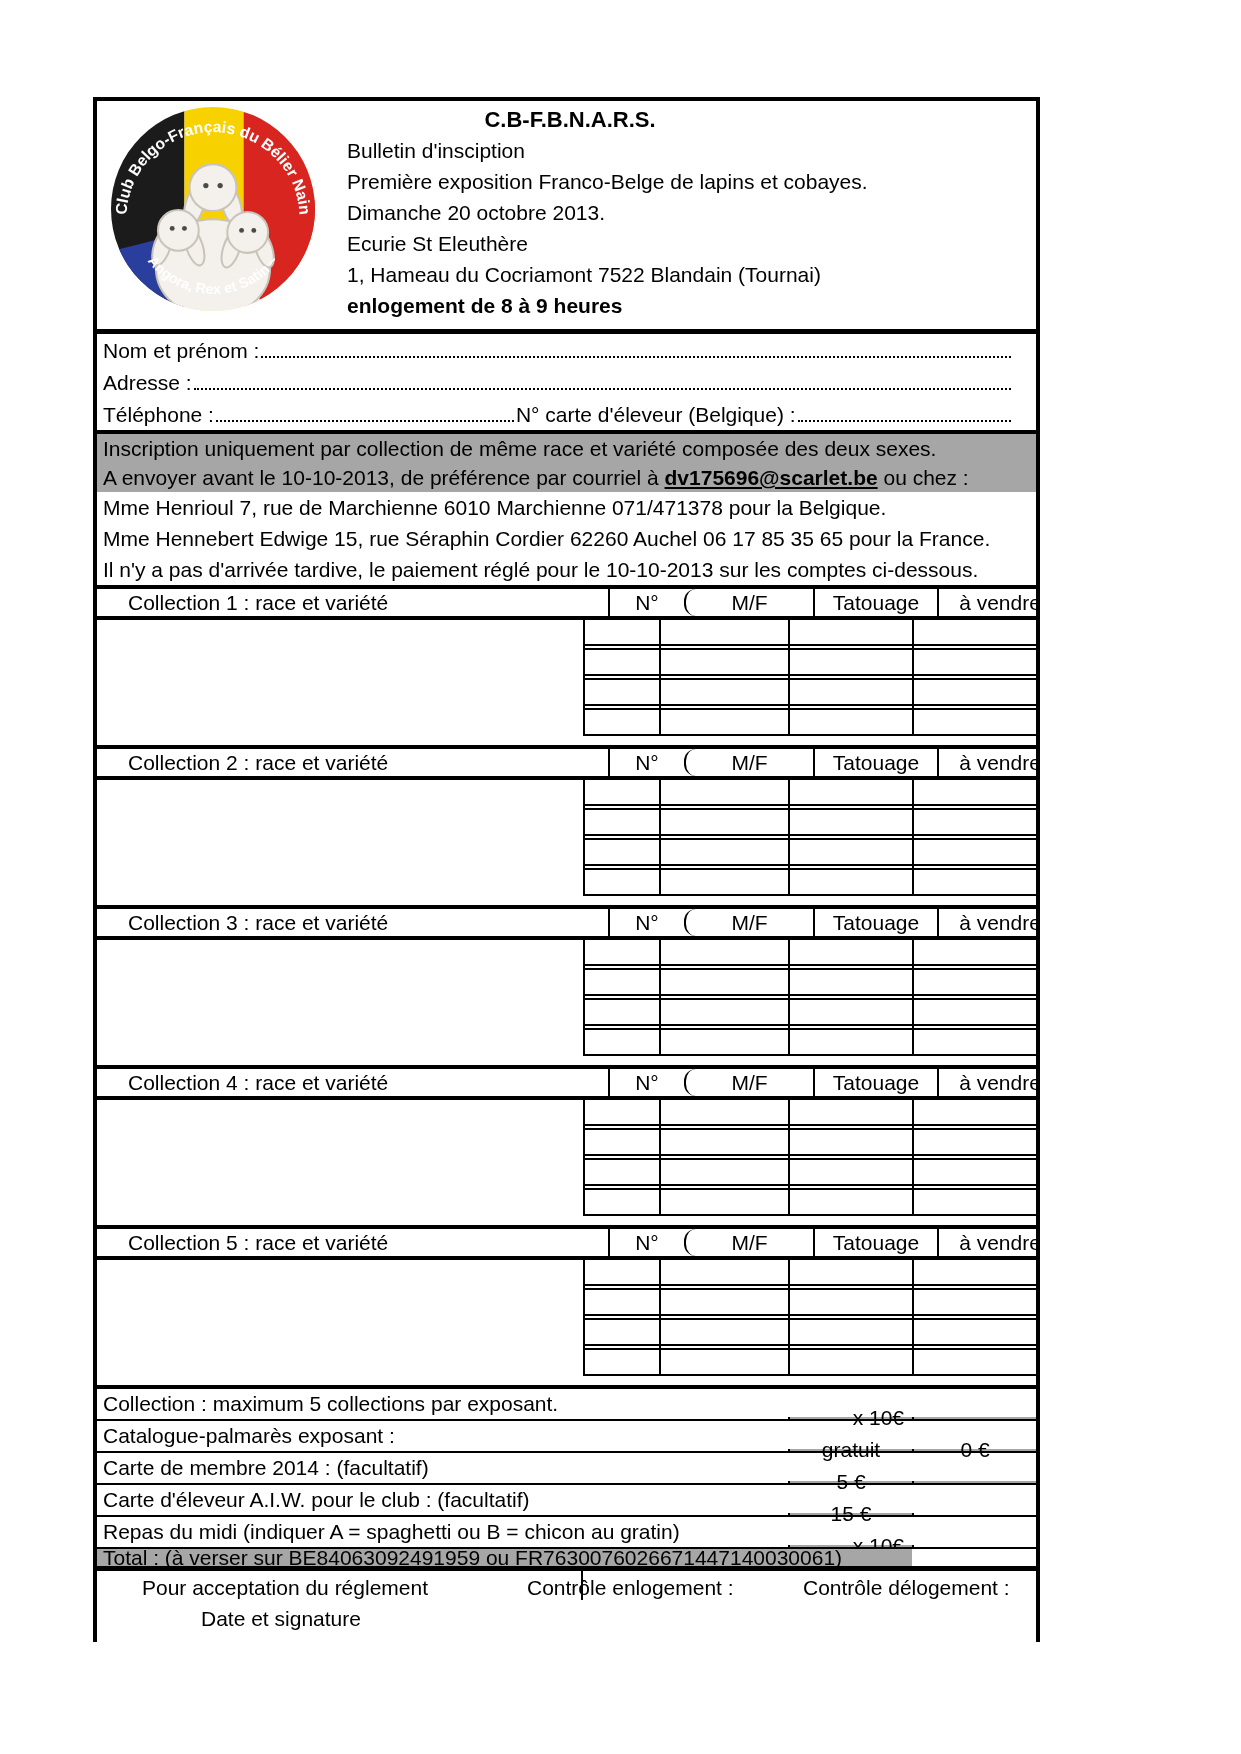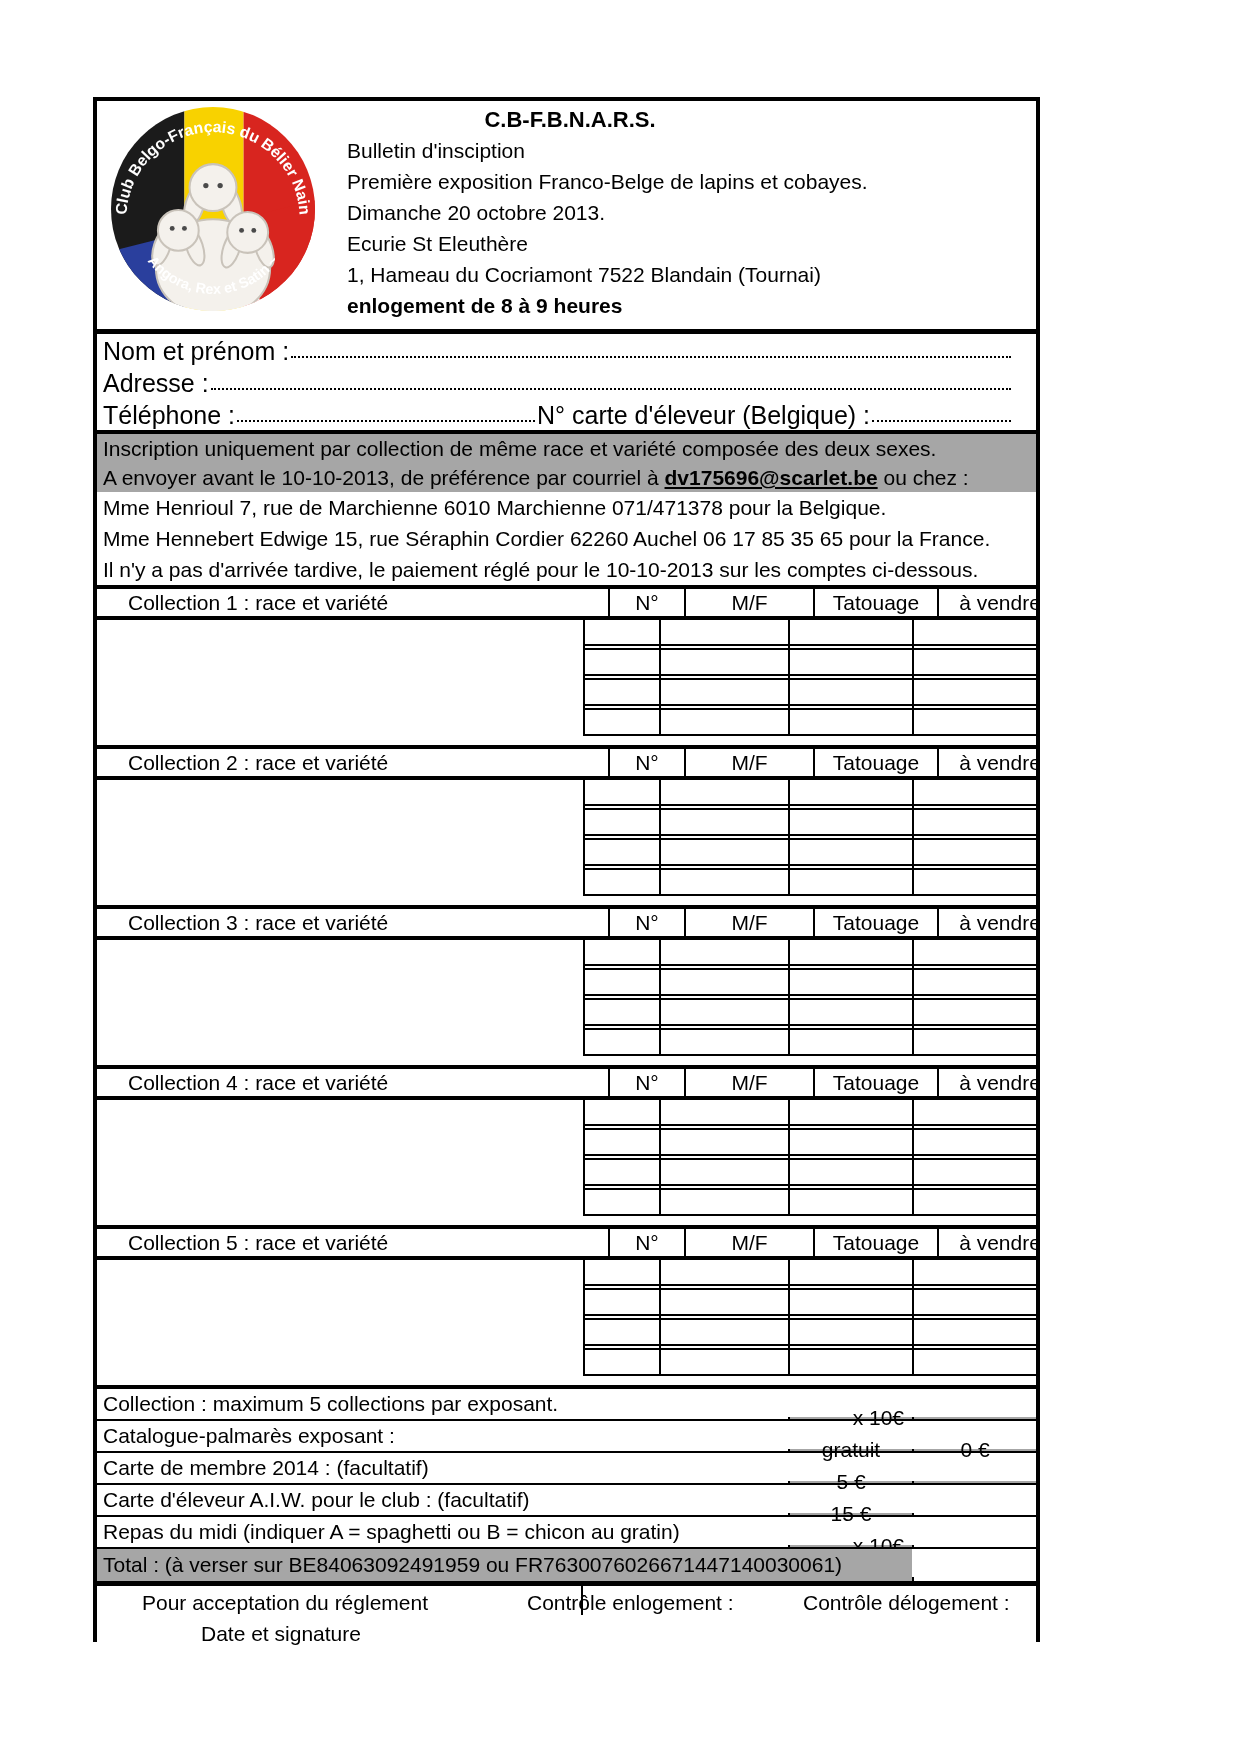--- a/index.html
+++ b/index.html
@@ -11,56 +11,56 @@
   
   .header{height:228px;border-bottom:5px solid #000;position:relative;}
   .logo{position:absolute;left:14px;top:6px;width:204px;height:204px;}
   .h-title{text-align:center;font-weight:bold;font-size:22px;line-height:30px;padding-top:4px;padding-left:7px;}
   .h-lines{margin-left:250px;}
   .h-line{font-size:21px;line-height:31px;}
   .h-line.bold{font-weight:bold;}
 
   
   .identity{border-bottom:4px solid #000;}
-  .id-row{display:flex;align-items:flex-end;height:32px;padding:0 23px 0 6px;font-size:25px;box-sizing:border-box;}
+  .id-row{display:flex;align-items:flex-end;height:32px;padding:0 23px 0 6px;font-size:21px;box-sizing:border-box;}
   .id-row .lbl{line-height:30px;white-space:nowrap;}
   .leader{border-bottom:2.5px dotted #000;margin:0 2px 8px 2px;}
   .leader.grow{flex:1 1 auto;}
   .leader.fixed{flex:0 0 298px;}
 
   
   .notice{background:#a6a6a6;}
   .n-line{font-size:21px;line-height:29px;padding-left:6px;}
   .email{font-weight:bold;text-decoration:underline;}
 
   
   .c-line{font-size:21px;line-height:31px;padding-left:6px;}
 
   
   .collection{margin:0 0 9px 0;}
   .c-head{display:flex;border-top:4px solid #000;border-bottom:4px solid #000;height:35px;
           box-sizing:border-box;font-size:21px;}
   .c-label{flex:0 0 486px;padding-left:6px;box-sizing:border-box;display:flex;align-items:center;margin-left:25px;}
   .c-col{border-left:2px solid #000;box-sizing:border-box;display:flex;align-items:center;justify-content:center;}
-  .w-n{flex:0 0 76px;} .w-mf{flex:0 0 129px;} .w-tat{flex:0 0 124px;} .w-av{flex:0 0 124px;}
+  .w-n{flex:0 0 76px;} .w-mf{flex:0 0 129px;border-radius:12px;} .w-tat{flex:0 0 124px;} .w-av{flex:0 0 124px;}
   .c-body{display:flex;height:116px;}
   .c-bigcell{flex:0 0 486px;box-sizing:border-box;}
   .c-grid{flex:1;display:grid;grid-template-columns:76px 129px 124px 124px;
           grid-template-rows:26px 4px 26px 4px 26px 4px 26px;}
   .gcell{border-left:2px solid #000;border-bottom:2px solid #000;box-sizing:border-box;}
 
   
   .fees{border-top:4px solid #000;}
   .fee-row{display:flex;height:32px;border-bottom:2px solid #000;box-sizing:border-box;font-size:21px;justify-content:space-between;}
   .fee-label{flex:0 0 691px;padding-left:6px;box-sizing:border-box;display:flex;align-items:center;}
   .fee-cell,.fee-amount{flex:0 0 124px;border-left:2px solid #000;box-sizing:border-box;
           display:flex;align-items:center;justify-content:center;margin-top:28px;}
   .gray{background:#a6a6a6;}
   .right{justify-content:flex-end;padding-right:8px;}
-  .fee-row.total{height:37px;border-bottom:5px solid #000;}
+  .fee-row.total{height:22px;border-bottom:5px solid #000;}
   .total-label{flex:0 0 815px;padding-left:6px;box-sizing:border-box;display:flex;align-items:center;}
 
   
   .footer{position:relative;height:64px;font-size:21px;}
   .footer span{position:absolute;white-space:nowrap;}
   .f-accept{left:45px;top:5px;}
   .f-in{left:430px;top:5px;}
   .f-out{left:706px;top:5px;}
   .f-sign{left:104px;top:36px;text-align:center;}
   .f-divider{position:absolute;left:484px;top:0;width:2px;height:29px;background:#000;}

